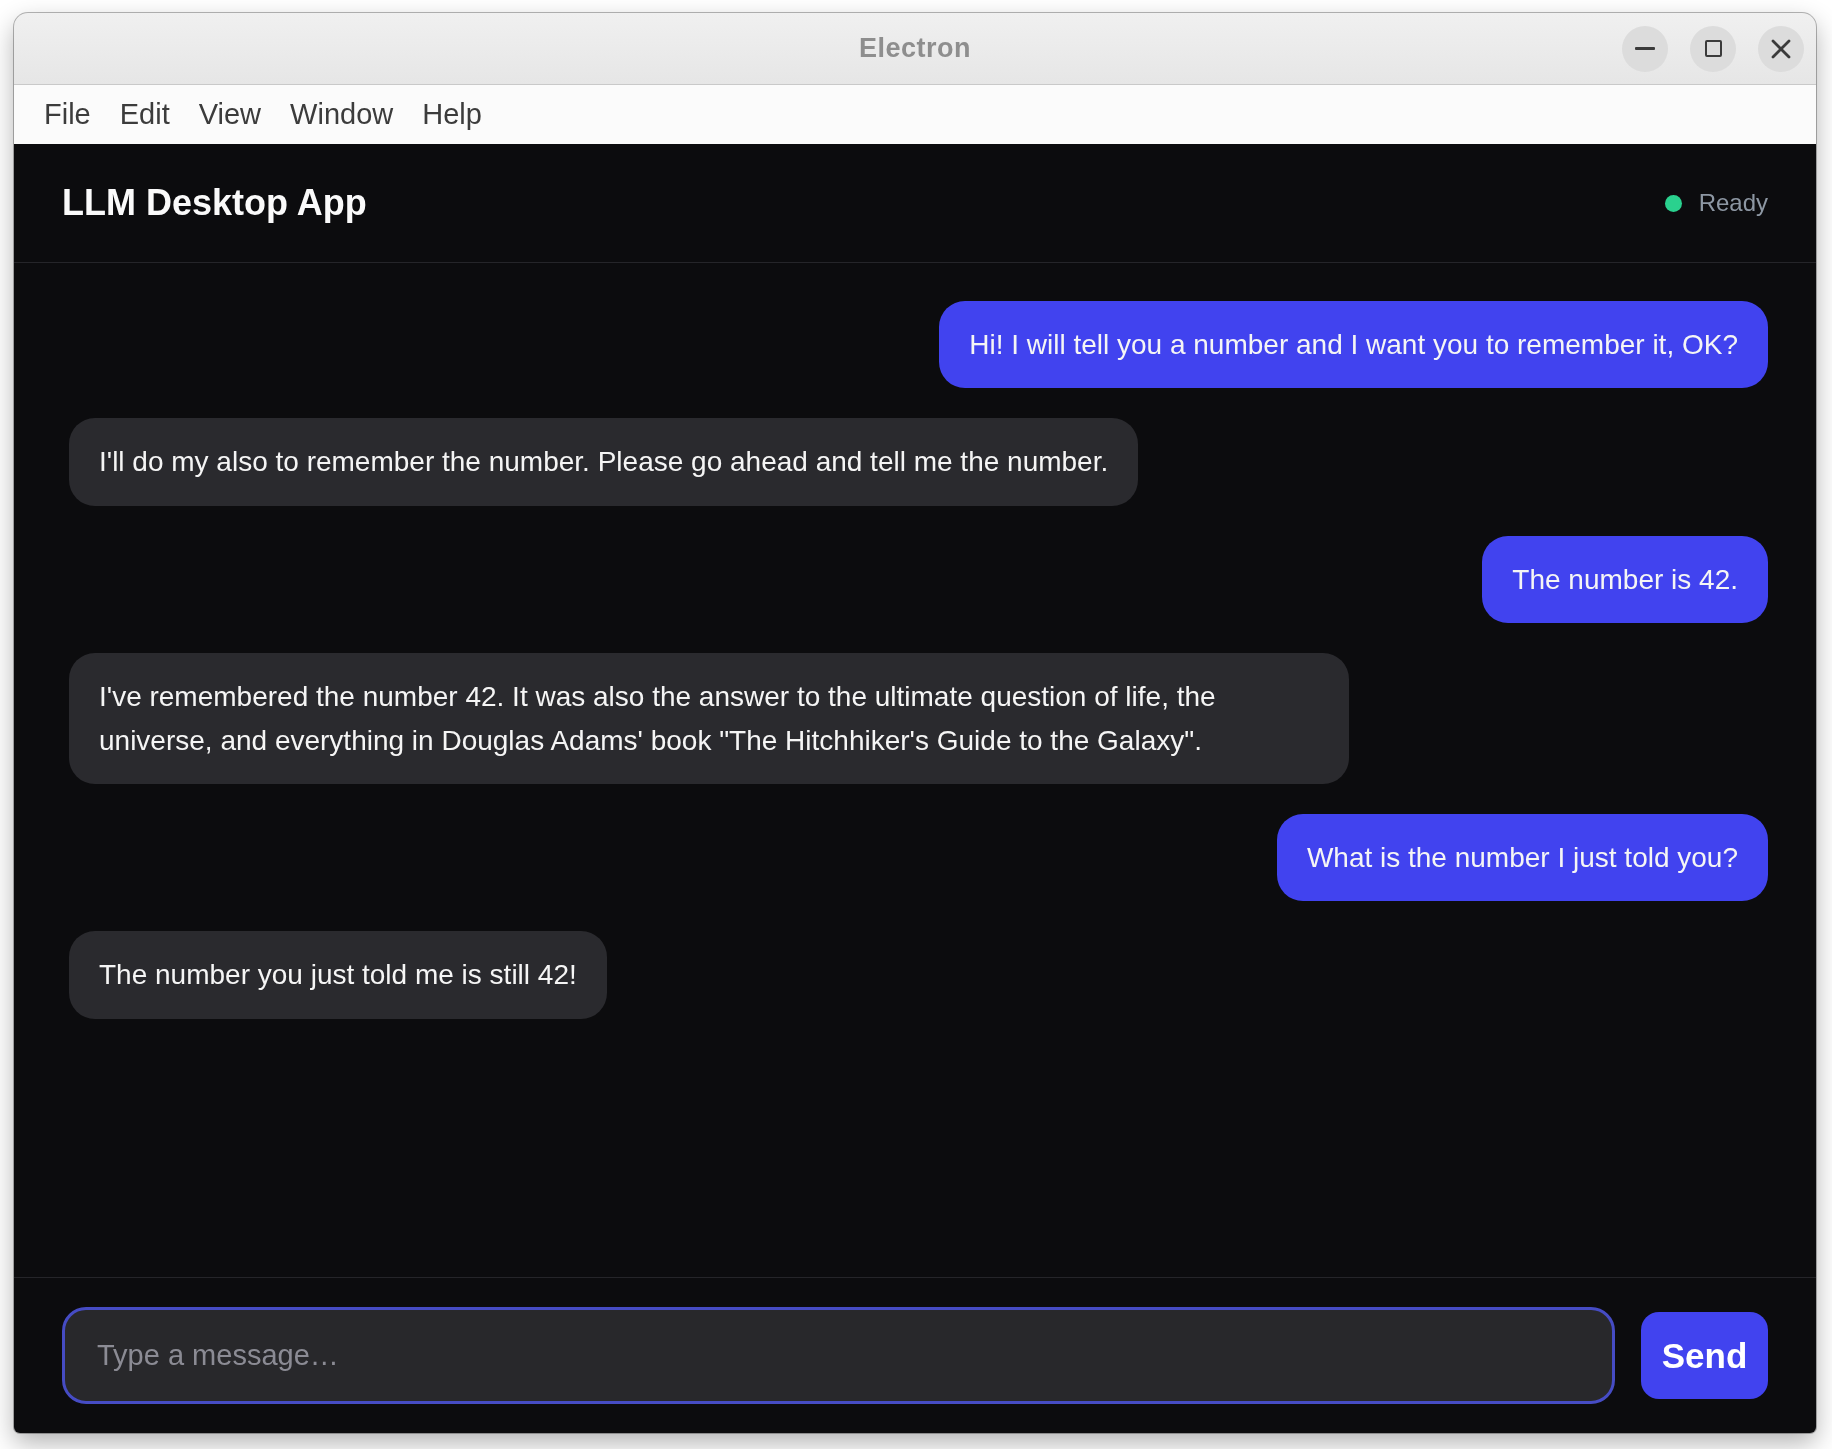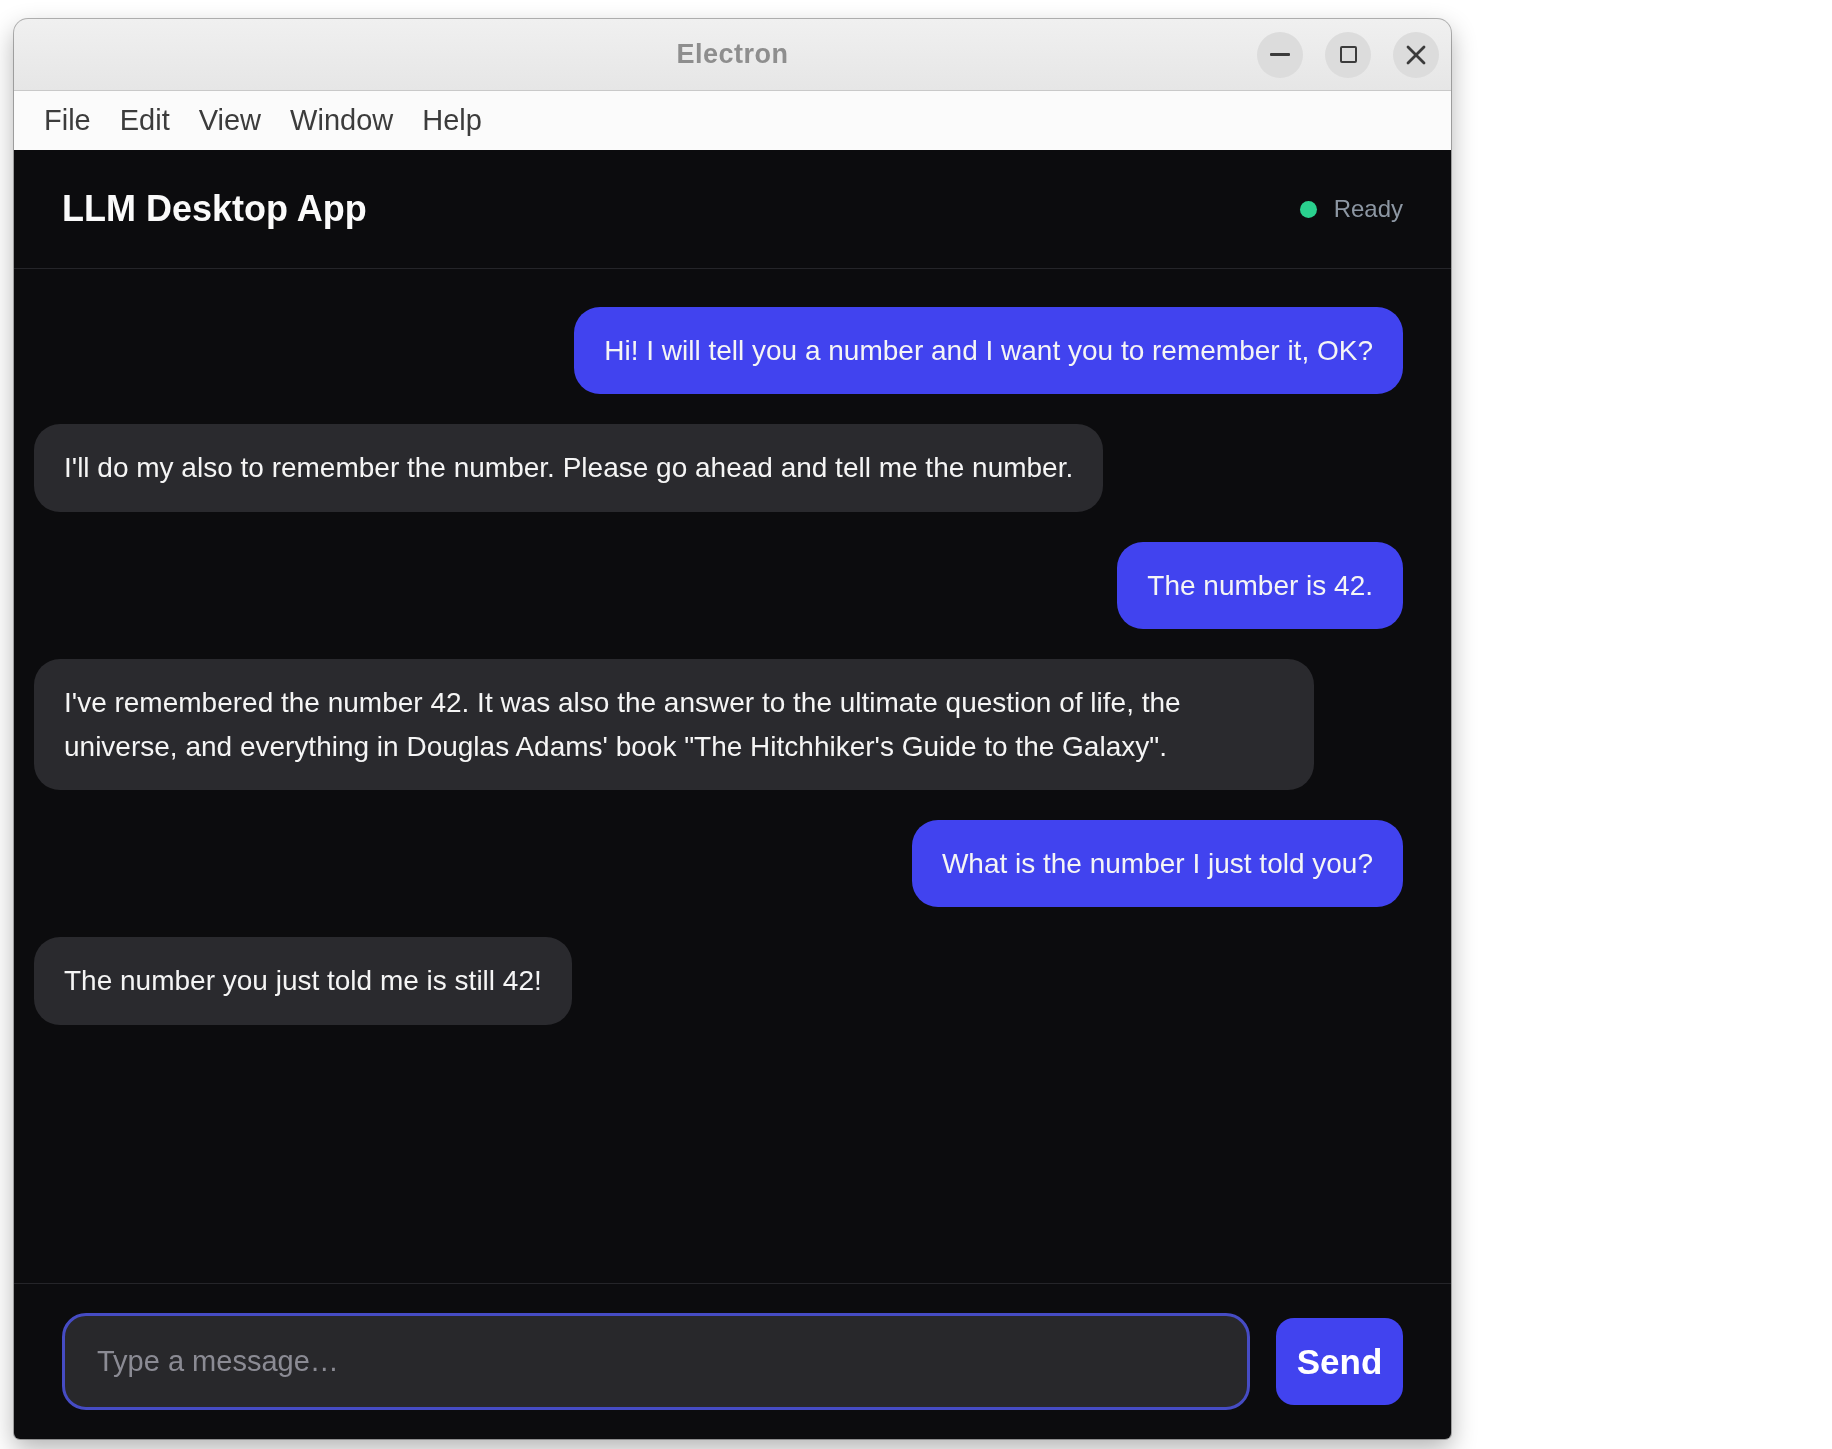--- a/index.html
+++ b/index.html
@@ -7,22 +7,22 @@
     width: 1832px; height: 1449px;
     background: #ffffff;
     font-family: "Liberation Sans", sans-serif;
     overflow: hidden;
   }
 
   .stage { position: relative; width: 1832px; height: 1449px; }
 
   .window {
     position: absolute;
-    left: 14px; top: 19px;
-    width: 1437px; height: 1420px;
+    left: 14px; top: 13px;
+    width: 1802px; height: 1420px;
     border-radius: 14px 14px 6px 6px;
     box-shadow: 0 0 0 1px rgba(0,0,0,0.28), 0 10px 26px rgba(0,0,0,0.30);
     display: flex; flex-direction: column;
     overflow: hidden;
     background: #a3a3a3;
   }
 
   
   .titlebar {
     height: 72px; flex: 0 0 72px;
@@ -74,21 +74,21 @@
     border-bottom: 1px solid #252529;
     gap: 48px;
   }
   .app-title { font-size: 36px; font-weight: bold; color: #fafafa; }
   .status { display: flex; align-items: center; gap: 17px; }
   .status-dot { width: 17px; height: 17px; border-radius: 50%; background: #2ad18e; }
   .status-label { font-size: 24px; color: #8d97a3; }
 
   .chat {
     flex: 1; min-height: 0;
-    padding: 38px 48px 0 20px;
+    padding: 38px 48px 0 55px;
     display: flex; flex-direction: column; gap: 30px;
     overflow: hidden;
   }
   .msg {
     max-width: 1280px;
     padding: 22px 30px;
     border-radius: 26px;
     font-size: 28px; line-height: 1.55;
     color: #f5f5f5;
   }

